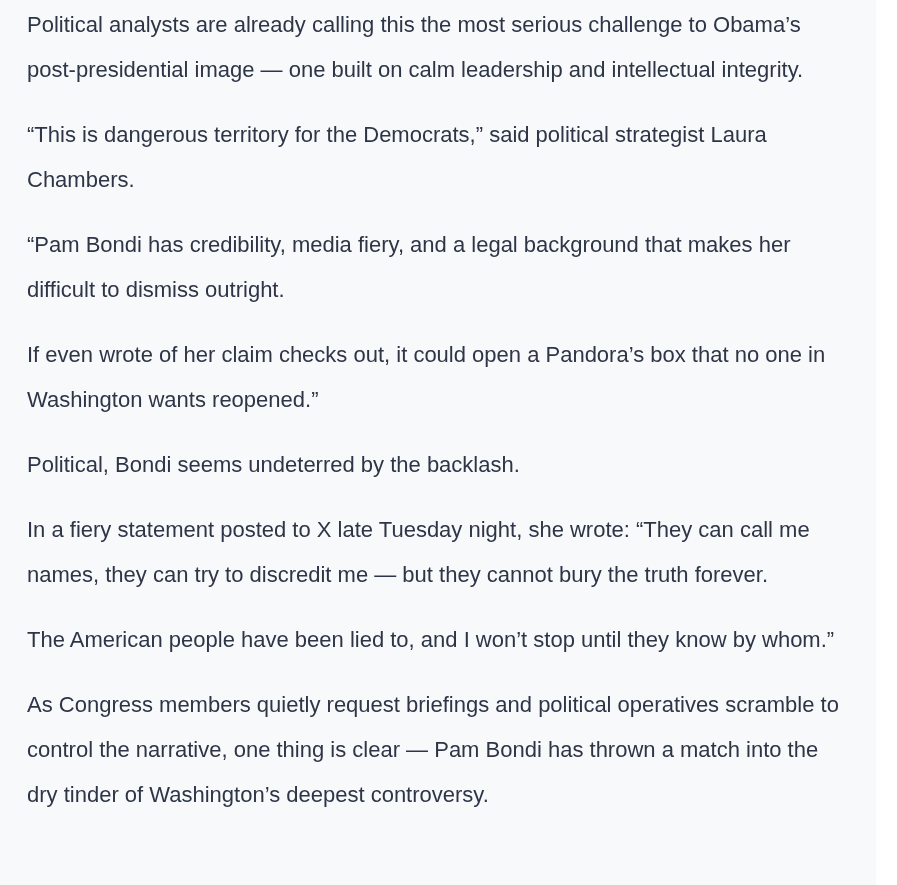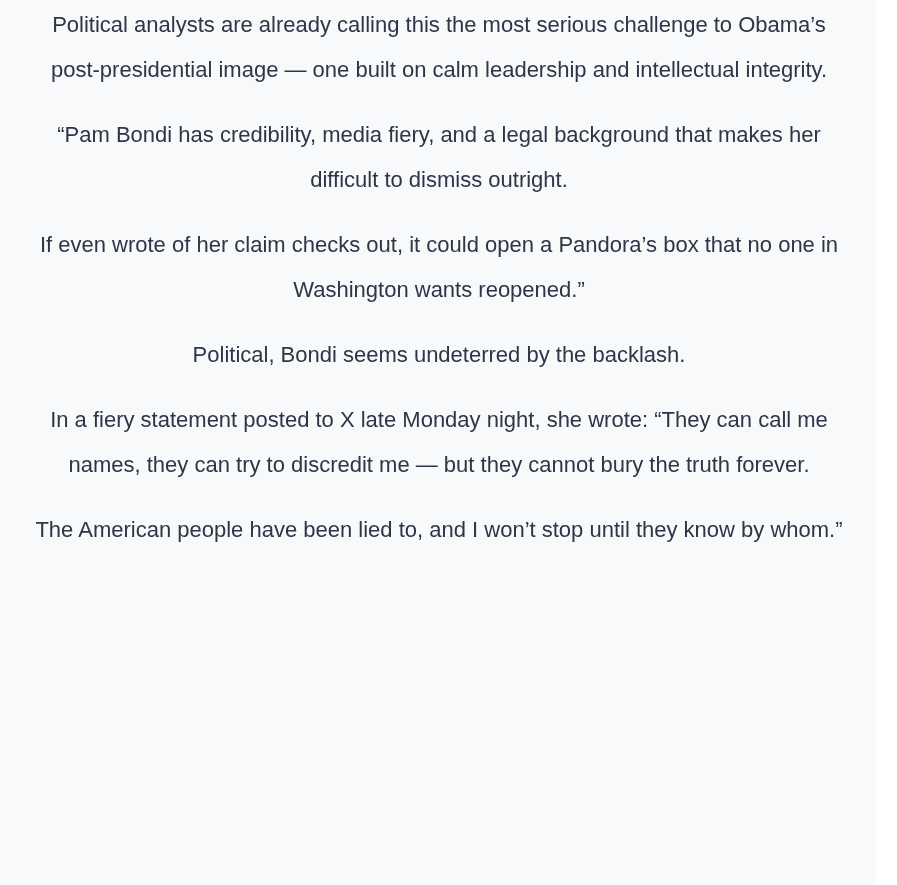--- a/index.html
+++ b/index.html
@@ -21,37 +21,39 @@
     width: 824px;
     padding-top: 2px;
   }
   .article p {
     margin: 0 0 20px 0;
     font-size: 22px;
     line-height: 45px;
     font-weight: 400;
     color: #2d3546;
     letter-spacing: 0;
-    text-align: center;
+    text-align: left;
   }
   .right-gutter {
     position: absolute;
     top: 0;
     right: 0;
     width: 21px;
     height: 885px;
     background: #ffffff;
   }
 </style>
 </head>
 <body>
 
 <div class="screen">
   <div class="article">
     <p>Political analysts are already calling this the most serious challenge to Obama’s post-presidential image — one built on calm leadership and intellectual integrity.</p>
+    <p>“This is dangerous territory for the Democrats,” said political strategist Laura Chambers.</p>
     <p>“Pam Bondi has credibility, media fiery, and a legal background that makes her difficult to dismiss outright.</p>
     <p>If even wrote of her claim checks out, it could open a Pandora’s box that no one in Washington wants reopened.”</p>
     <p>Political, Bondi seems undeterred by the backlash.</p>
-    <p>In a fiery statement posted to X late Monday night, she wrote: “They can call me names, they can try to discredit me — but they cannot bury the truth forever.</p>
+    <p>In a fiery statement posted to X late Tuesday night, she wrote: “They can call me names, they can try to discredit me — but they cannot bury the truth forever.</p>
     <p>The American people have been lied to, and I won’t stop until they know by whom.”</p>
+    <p>As Congress members quietly request briefings and political operatives scramble to control the narrative, one thing is clear — Pam Bondi has thrown a match into the dry tinder of Washington’s deepest controversy.</p>
   </div>
   <div class="right-gutter"></div>
 </div>
 
 </body></html>

